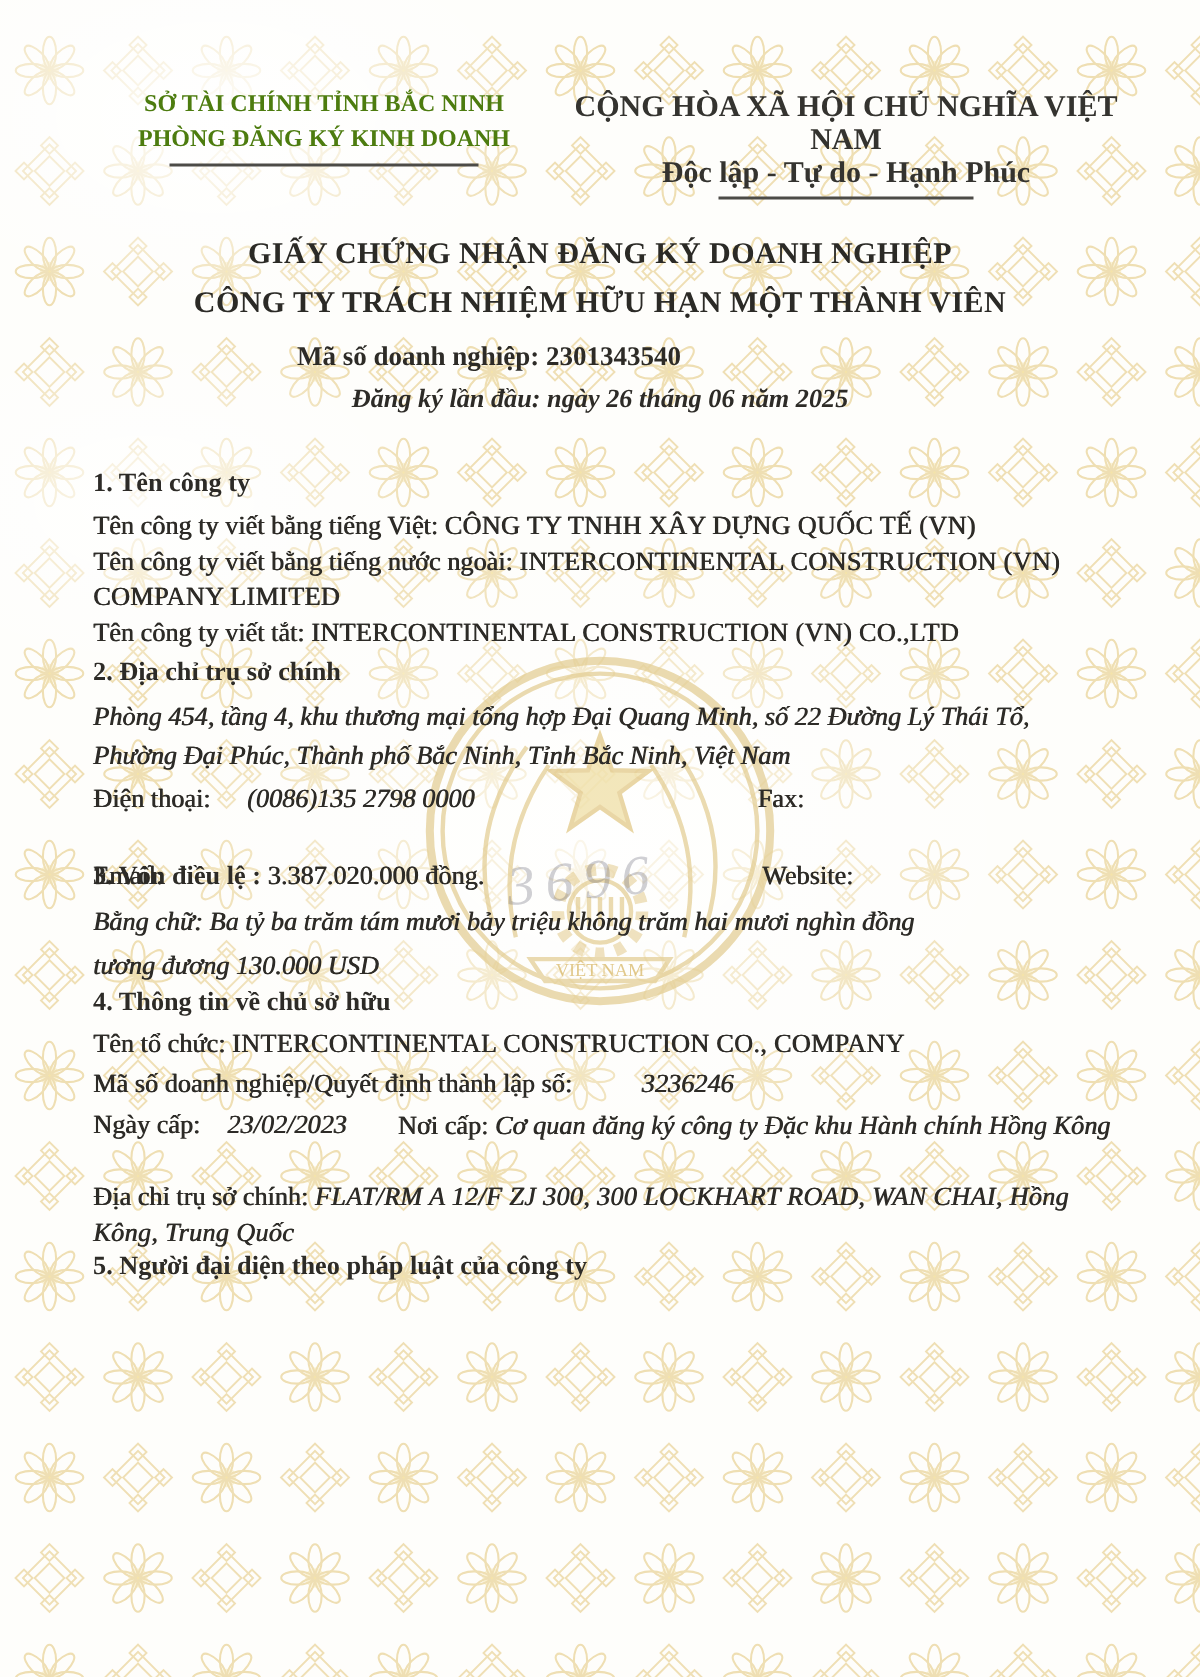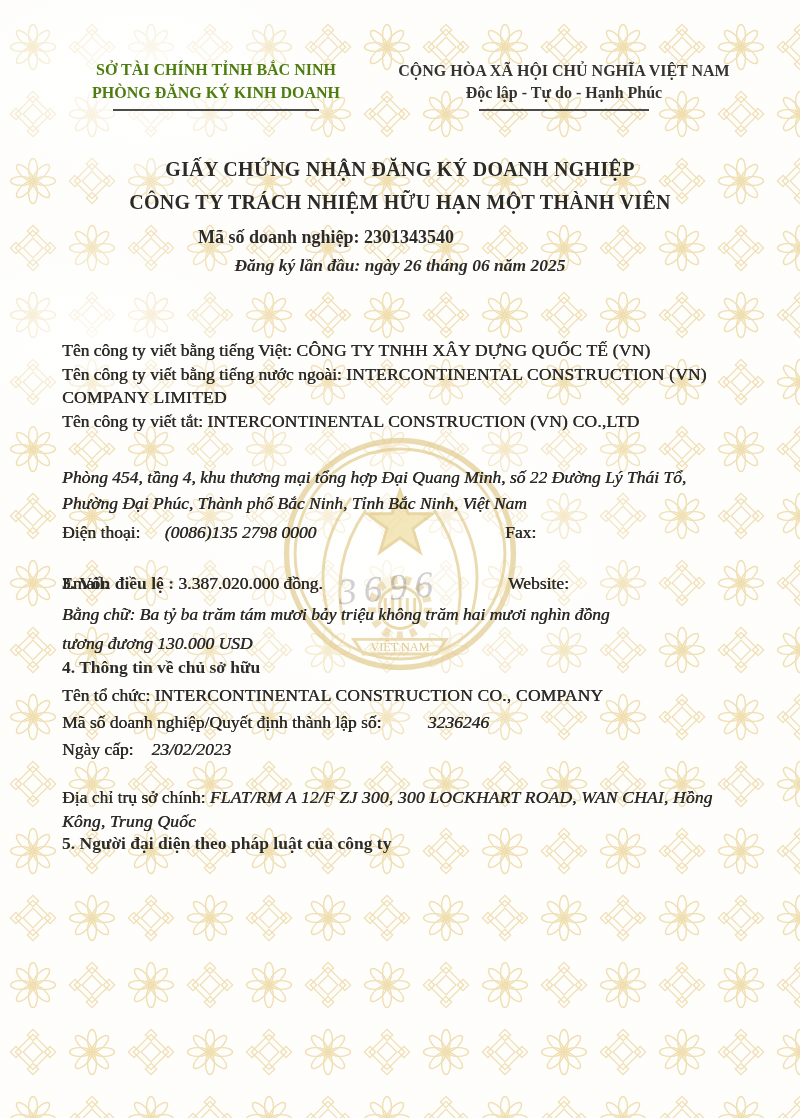--- a/index.html
+++ b/index.html
@@ -29,21 +29,21 @@
   
   .content{position:absolute;inset:0;filter:blur(.22px);}
   .abs{position:absolute;}
   .thick{text-shadow:.45px 0 0 currentColor;}
   .ctr{text-align:center;}
   .it{font-style:italic;}
   .b{font-weight:bold;}
   .caps-val{letter-spacing:.2px;margin-top:24px;}
 
   .hdr-left{left:76px;top:58px;width:280px;font-size:16px;line-height:23px;color:#4d7c0f;}
-  .hdr-right{left:372px;top:60px;width:384px;font-size:16px;line-height:22px;color:#34332f;}
+  .hdr-right{left:372px;top:60px;width:384px;font-size:20px;line-height:22px;color:#34332f;}
   .rule{height:0;border-top:2px solid #4c4b47;margin:5px auto 0 auto;}
   .rule-left{width:206px;}
   .rule-right{width:170px;}
 
   .title-block{left:0;top:153px;width:800px;font-size:20px;line-height:33px;letter-spacing:.3px;color:#2b2a26;}
   .code-line{left:0;top:227px;width:652px;font-size:18px;}
   .reg-line{left:0;top:255px;width:800px;font-size:17.5px;}
 
   .body-block{left:62px;width:684px;font-size:17.5px;line-height:23.5px;}
   .sec-h{font-size:17.5px;}
@@ -129,35 +129,37 @@
     <div class="abs title-block ctr b">
       <div>GIẤY CHỨNG NHẬN ĐĂNG KÝ DOANH NGHIỆP</div>
       <div>CÔNG TY TRÁCH NHIỆM HỮU HẠN MỘT THÀNH VIÊN</div>
     </div>
     <div class="abs code-line ctr b">
       <span>Mã số doanh nghiệp:</span>
       <span>2301343540</span>
     </div>
     <div class="abs reg-line ctr b it">Đăng ký lần đầu: ngày 26 tháng 06 năm 2025</div>
 
+    <div class="abs body-block sec-h b" style="top:310px;">1. Tên công ty</div>
     <div class="abs body-block thick" style="top:339px;">
       <div>
         <span>Tên công ty viết bằng tiếng Việt:</span>
         <span class="caps-val">CÔNG TY TNHH XÂY DỰNG QUỐC TẾ (VN)</span>
       </div>
       <div>
         <span>Tên công ty viết bằng tiếng nước ngoài:</span>
         <span class="caps-val">INTERCONTINENTAL CONSTRUCTION (VN) COMPANY LIMITED</span>
       </div>
       <div>
         <span>Tên công ty viết tắt:</span>
         <span class="caps-val">INTERCONTINENTAL CONSTRUCTION (VN) CO.,LTD</span>
       </div>
     </div>
 
+    <div class="abs body-block sec-h b" style="top:436px;">2. Địa chỉ trụ sở chính</div>
     <div class="abs body-block addr it thick" style="top:465px;">Phòng 454, tầng 4, khu thương mại tổng hợp Đại Quang Minh, số 22 Đường Lý Thái Tổ, Phường Đại Phúc, Thành phố Bắc Ninh, Tỉnh Bắc Ninh, Việt Nam</div>
     <div class="abs body-block row thick" style="top:521px;">
       <span>Điện thoại:</span>
       <span class="it" style="margin-left:20px;">(0086)135 2798 0000</span>
       <span class="fax-abs">Fax:</span>
       <span class="fax-abs" style="left:488px;"></span>
     </div>
     <div class="abs body-block row thick" style="top:548px;">
       <span>Email:</span>
       <span style="margin-left:10px;"></span>
@@ -179,20 +181,24 @@
       <span>Tên tổ chức:</span>
       <span class="caps-val">INTERCONTINENTAL CONSTRUCTION CO., COMPANY</span>
     </div>
     <div class="abs body-block thick" style="top:711px;">
       <span>Mã số doanh nghiệp/Quyết định thành lập số:</span>
       <span class="it val-gap">3236246</span>
     </div>
     <div class="abs body-block flexrow thick" style="top:738px;">
       <span>Ngày cấp:</span>
       <span class="it datecell">23/02/2023</span>
+      <span class="noicap">
+        <span>Nơi cấp:</span>
+        <span class="it">Cơ quan đăng ký công ty Đặc khu Hành chính Hồng Kông</span>
+      </span>
     </div>
     <div class="abs body-block thick" style="top:786px;">
       <span>Địa chỉ trụ sở chính:</span>
       <span class="it caps-val">FLAT/RM A 12/F ZJ 300, 300 LOCKHART ROAD, WAN CHAI, Hồng Kông, Trung Quốc</span>
     </div>
 
     <div class="abs body-block sec-h b" style="top:832px;">5. Người đại diện theo pháp luật của công ty</div>
 
   </div>
 </div>

